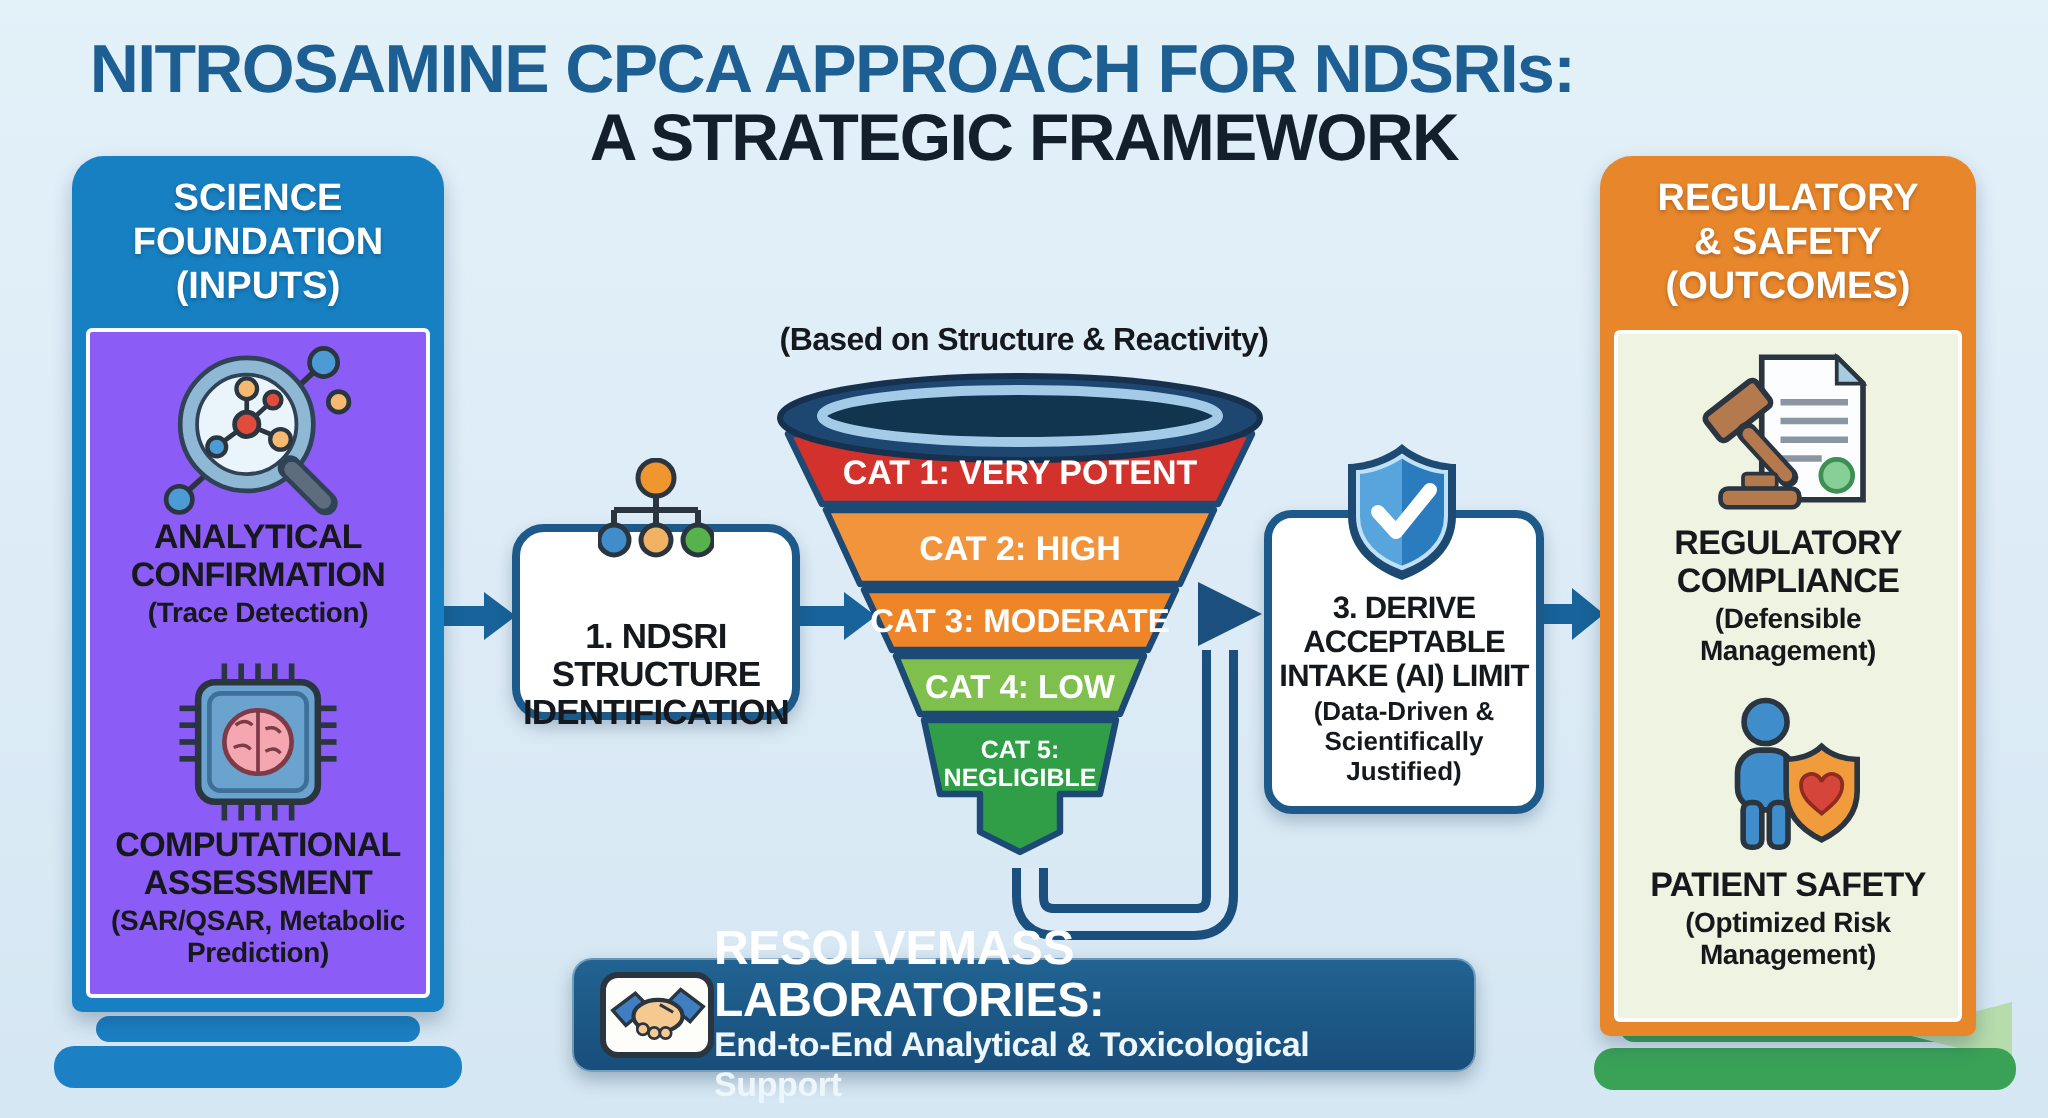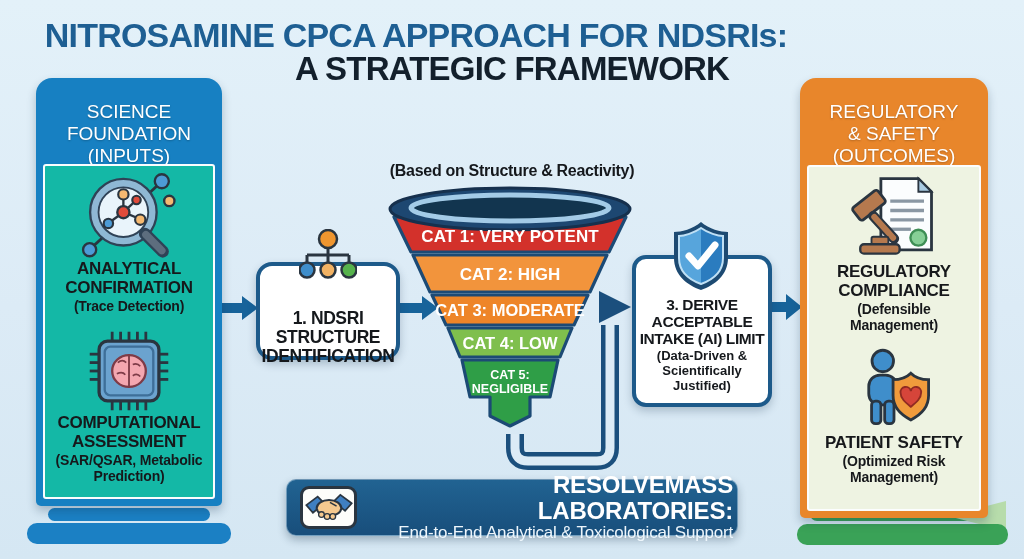--- a/index.html
+++ b/index.html
@@ -14,28 +14,28 @@
   .title1 { top:16px; left:0; width:832px; text-align:center;
     font-size:34px; font-weight:800; letter-spacing:-0.8px; color:#1e5f93; z-index:5; }
   .title2 { top:50px; left:0; width:1024px; text-align:center;
     font-size:33px; font-weight:800; letter-spacing:-0.8px; color:#13202c; z-index:5; }
 
   
   .panel { z-index:3; border-radius:16px 16px 5px 5px;
     box-shadow:0 5px 10px rgba(23,52,80,0.28); }
   .panel-left  { left:36px;  top:78px; width:186px; height:428px; background:#1780c2; }
   .panel-right { left:800px; top:78px; width:188px; height:440px; background:#e8862b; }
-  .panel-header { color:#fff; font-weight:400; font-size:19px; line-height:1.16;
-    text-align:center; padding-top:23px; margin:0 auto; text-shadow:0 1px 2px rgba(0,0,0,0.25); }
+  .panel-header { color:#fff; font-weight:700; font-size:19px; line-height:1.16;
+    text-align:center; padding-top:11px; margin:0 auto; text-shadow:0 1px 2px rgba(0,0,0,0.25); }
   .panel-header.hl { width:160px; }
   .panel-header.hr { width:142px; }
   .panel-card { position:absolute; left:7px; right:7px; bottom:7px;
     border:2px solid #fbfdfe; border-radius:3px; display:flex; flex-direction:column;
     align-items:center; }
-  .panel-left  .panel-card { top:86px; background:#14b8a6; }
+  .panel-left  .panel-card { top:86px; background:#8b5cf6; }
   .panel-right .panel-card { top:87px; background:#eef3e2; }
   .item-title { font-size:17px; font-weight:900; line-height:1.1; color:#16181b;
     text-align:center; letter-spacing:-0.3px; }
   .item-sub { font-size:14px; font-weight:800; line-height:1.12; color:#16181b;
     text-align:center; letter-spacing:-0.2px; margin-top:2px; }
 
   
   .bar { position:absolute; z-index:2; }
   .bar-b1 { left:48px; top:508px; width:162px; height:13px; border-radius:7px;  background:#1b80c4; }
   .bar-b2 { left:27px; top:523px; width:204px; height:21px; border-radius:10px; background:#1b80c4; }
@@ -64,23 +64,23 @@
   .funnel-label { font-family:"Liberation Sans", sans-serif; font-weight:bold; fill:#ffffff; }
 
   
   .banner { left:286px; top:479px; width:452px; height:57px; z-index:4;
     background:linear-gradient(180deg,#216392,#184e7b); border-radius:10px;
     border:1px solid rgba(215,235,248,0.45); box-shadow:0 4px 9px rgba(16,42,67,0.3);
     display:flex; align-items:center; }
   .banner-badge { width:57px; height:43px; margin-left:13px; background:#fdfdfa;
     border:3px solid #2a3540; border-radius:9px; display:flex; align-items:center;
     justify-content:center; flex:0 0 auto; }
-  .banner-text { flex:1; text-align:right; padding-right:4px; }
+  .banner-text { flex:1; text-align:left; padding-right:16px; }
   .banner-title { color:#ffffff; font-size:24px; font-weight:900; line-height:1.05; letter-spacing:-0.2px; }
-  .banner-sub { color:#edf6fc; font-size:17px; font-weight:400; letter-spacing:-0.2px; }
+  .banner-sub { color:#edf6fc; font-size:17px; font-weight:700; letter-spacing:-0.2px; }
 </style>
 </head>
 <body>
 
 <div id="canvas">
 
   <div class="abs title1">NITROSAMINE CPCA APPROACH FOR NDSRIs:</div>
   <div class="abs title2">A STRATEGIC FRAMEWORK</div>
 
   <div class="abs panel panel-left">

